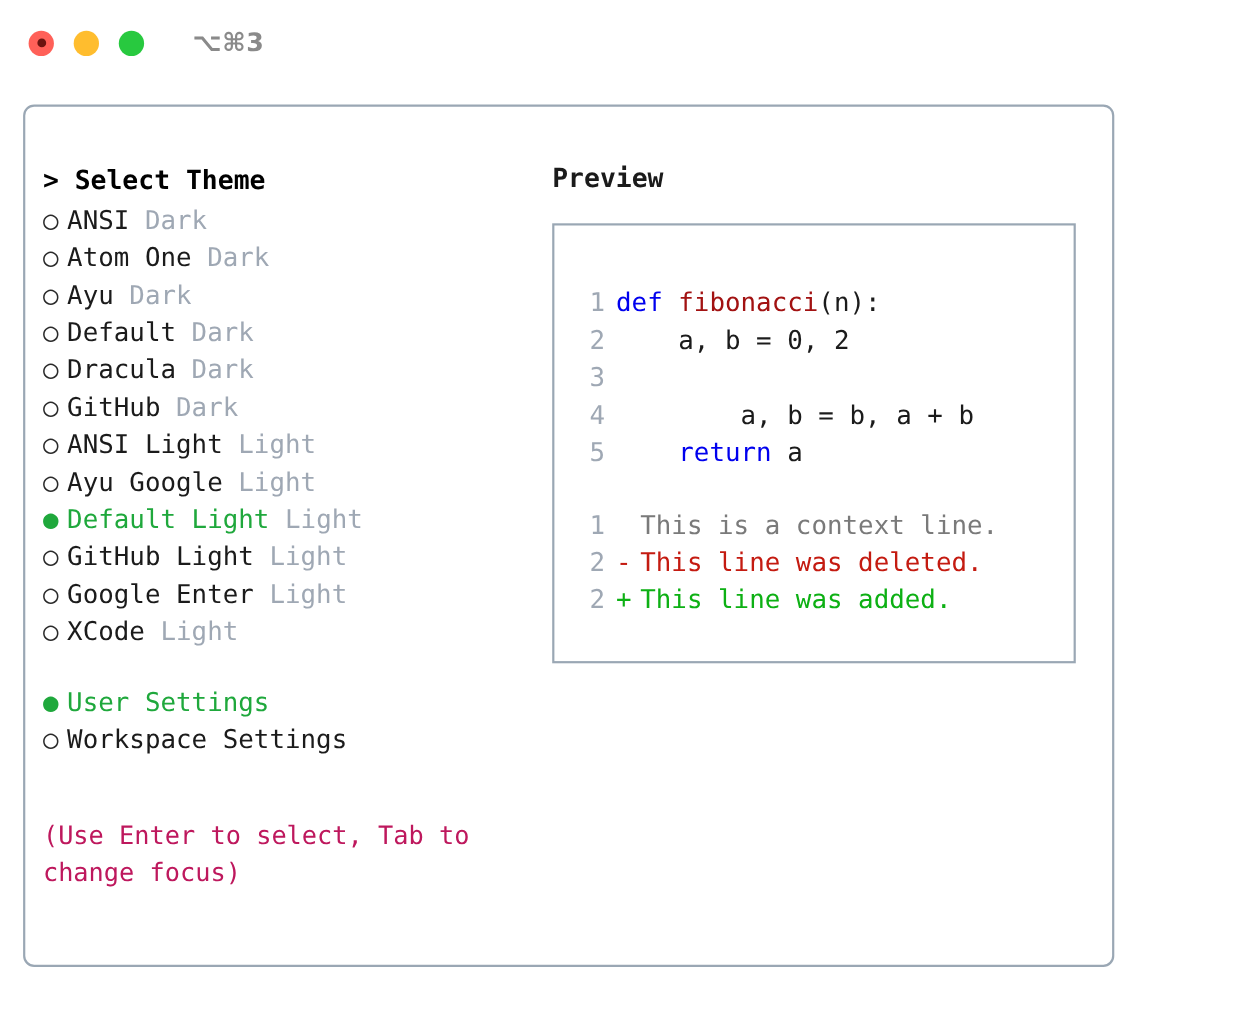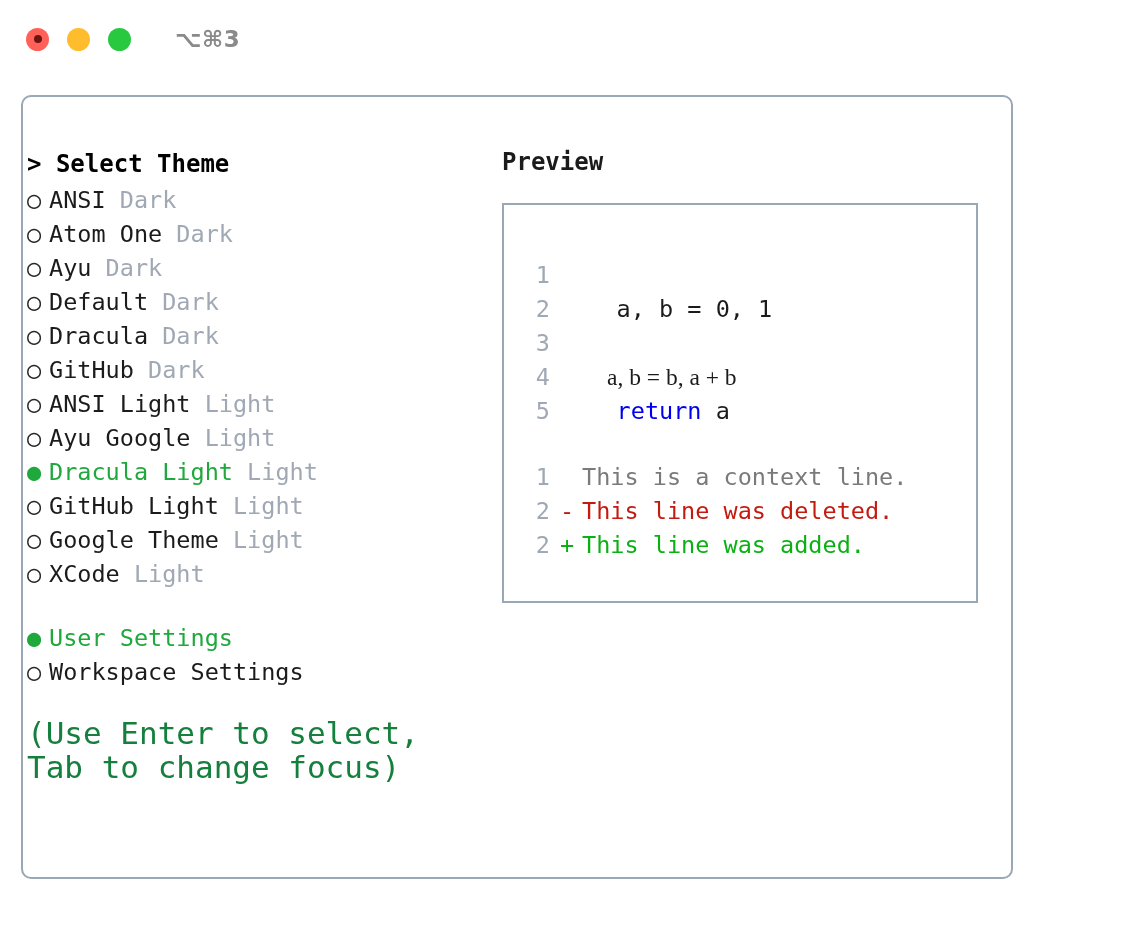--- a/index.html
+++ b/index.html
@@ -81,21 +81,21 @@
 
   .columns {
     position: relative;
     width: 100%;
     height: 100%;
   }
 
   
   #theme-column {
     position: absolute;
-    left: 4px;
+    left: 16px;
     top: 48px;
     width: 455px;
   }
   .mono-line {
     font-family: "DejaVu Sans Mono", monospace;
     font-size: 23.5px;
     line-height: 34px;
     white-space: pre;
     color: #1b1b1b;
   }
@@ -134,23 +134,23 @@
   }
   .apply-row {
     display: flex;
     align-items: baseline;
     line-height: 34px;
   }
   .apply-name { color: #1b1b1b; }
   .apply-name.is-selected { color: #1fa83c; }
 
   #hint-text {
-    margin-top: 27px;
-    color: #15803d;
-    font-size: 31px;
+    margin-top: 54px;
+    color: #be185d;
+    font-size: 23px;
     line-height: 34px;
     width: 410px;
     white-space: normal;
     font-family: "DejaVu Sans Mono", monospace;
   }
 
   
   #preview-column {
     position: absolute;
     left: 479px;
@@ -238,44 +238,44 @@
 
         <div id="theme-list">
             <div class="theme-row mono-line"><span class="marker marker-unselected">○</span><span class="theme-name">ANSI</span><span class="theme-gap"> </span><span class="theme-mode">Dark</span></div>
             <div class="theme-row mono-line"><span class="marker marker-unselected">○</span><span class="theme-name">Atom One</span><span class="theme-gap"> </span><span class="theme-mode">Dark</span></div>
             <div class="theme-row mono-line"><span class="marker marker-unselected">○</span><span class="theme-name">Ayu</span><span class="theme-gap"> </span><span class="theme-mode">Dark</span></div>
             <div class="theme-row mono-line"><span class="marker marker-unselected">○</span><span class="theme-name">Default</span><span class="theme-gap"> </span><span class="theme-mode">Dark</span></div>
             <div class="theme-row mono-line"><span class="marker marker-unselected">○</span><span class="theme-name">Dracula</span><span class="theme-gap"> </span><span class="theme-mode">Dark</span></div>
             <div class="theme-row mono-line"><span class="marker marker-unselected">○</span><span class="theme-name">GitHub</span><span class="theme-gap"> </span><span class="theme-mode">Dark</span></div>
             <div class="theme-row mono-line"><span class="marker marker-unselected">○</span><span class="theme-name">ANSI Light</span><span class="theme-gap"> </span><span class="theme-mode">Light</span></div>
             <div class="theme-row mono-line"><span class="marker marker-unselected">○</span><span class="theme-name">Ayu Google</span><span class="theme-gap"> </span><span class="theme-mode">Light</span></div>
-            <div class="theme-row mono-line"><span class="marker marker-selected">●</span><span class="theme-name is-selected">Dracula Light</span><span class="theme-gap"> </span><span class="theme-mode">Light</span></div>
+            <div class="theme-row mono-line"><span class="marker marker-selected">●</span><span class="theme-name is-selected">Default Light</span><span class="theme-gap"> </span><span class="theme-mode">Light</span></div>
             <div class="theme-row mono-line"><span class="marker marker-unselected">○</span><span class="theme-name">GitHub Light</span><span class="theme-gap"> </span><span class="theme-mode">Light</span></div>
-            <div class="theme-row mono-line"><span class="marker marker-unselected">○</span><span class="theme-name">Google Theme</span><span class="theme-gap"> </span><span class="theme-mode">Light</span></div>
+            <div class="theme-row mono-line"><span class="marker marker-unselected">○</span><span class="theme-name">Google Enter</span><span class="theme-gap"> </span><span class="theme-mode">Light</span></div>
             <div class="theme-row mono-line"><span class="marker marker-unselected">○</span><span class="theme-name">XCode</span><span class="theme-gap"> </span><span class="theme-mode">Light</span></div>
           </div>
 
         <div id="apply-section">
           <div id="apply-list">
               <div class="apply-row mono-line"><span class="marker marker-selected">●</span><span class="apply-name is-selected">User Settings</span></div>
               <div class="apply-row mono-line"><span class="marker marker-unselected">○</span><span class="apply-name">Workspace Settings</span></div>
             </div>
         </div>
 
         <div id="hint-text">(Use Enter to select, Tab to change focus)</div>
       </div>
 
       <div id="preview-column">
         <div id="preview-header">Preview</div>
         <div id="preview-box">
           <div id="code-area">
-              <div class="code-line"><span class="lineno">1</span></div>
-              <div class="code-line"><span class="lineno">2</span><span style="white-space: pre;"><span class="tok-plain">    a, b = 0, 1</span></span></div>
+              <div class="code-line"><span class="lineno">1</span><span style="white-space: pre;"><span class="tok-kw">def </span><span class="tok-fn">fibonacci</span><span class="tok-plain">(n):</span></span></div>
+              <div class="code-line"><span class="lineno">2</span><span style="white-space: pre;"><span class="tok-plain">    a, b = 0, 2</span></span></div>
               <div class="code-line"><span class="lineno">3</span></div>
-              <div class="code-line"><span class="lineno">4</span><span style="white-space: pre; font-family: Liberation Serif, serif;"><span class="tok-plain">        a, b = b, a + b</span></span></div>
+              <div class="code-line"><span class="lineno">4</span><span style="white-space: pre;"><span class="tok-plain">        a, b = b, a + b</span></span></div>
               <div class="code-line"><span class="lineno">5</span><span style="white-space: pre;"><span class="tok-kw">    return</span><span class="tok-plain"> a</span></span></div>
             </div>
           <div id="diff-area">
               <div class="code-line"><span class="lineno">1</span><span class="diff-sign diff-context"> </span><span class="diff-context">This is a context line.</span></div>
               <div class="code-line"><span class="lineno">2</span><span class="diff-sign diff-del">-</span><span class="diff-del">This line was deleted.</span></div>
               <div class="code-line"><span class="lineno">2</span><span class="diff-sign diff-add">+</span><span class="diff-add">This line was added.</span></div>
             </div>
         </div>
       </div>
 

